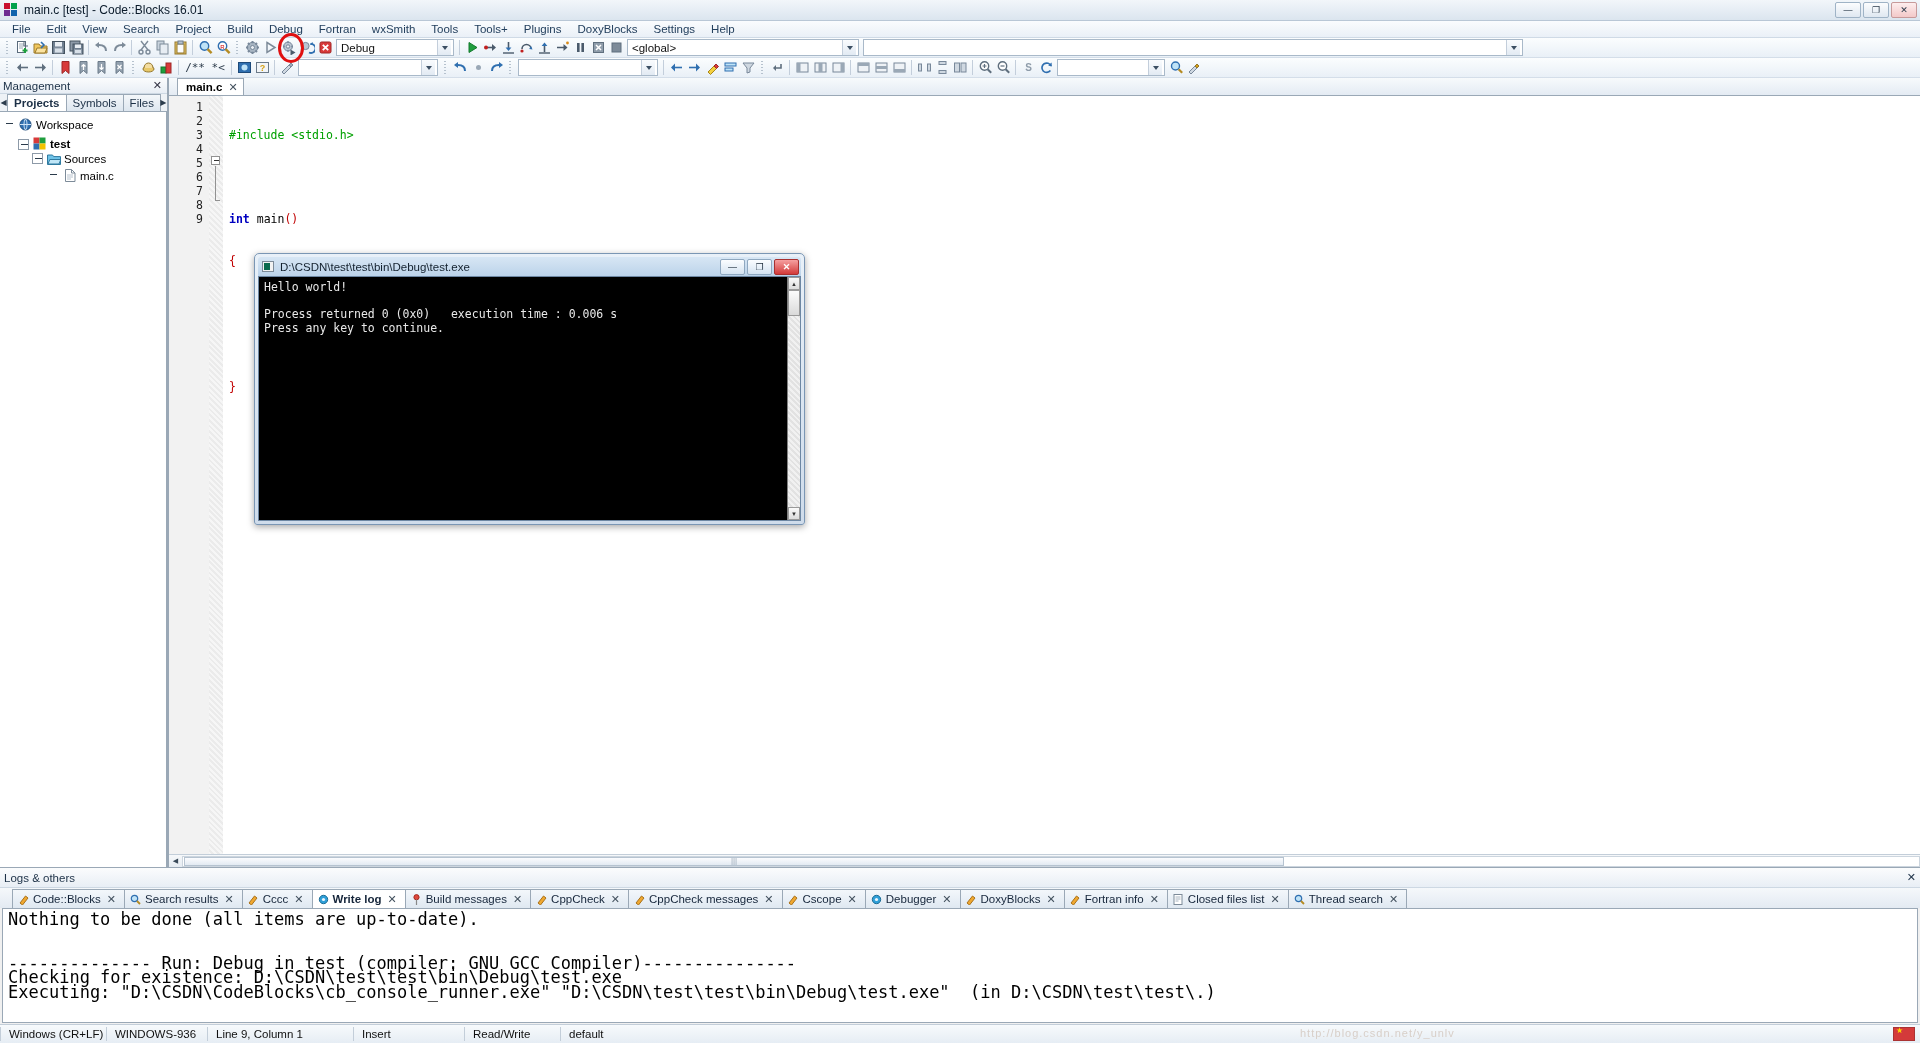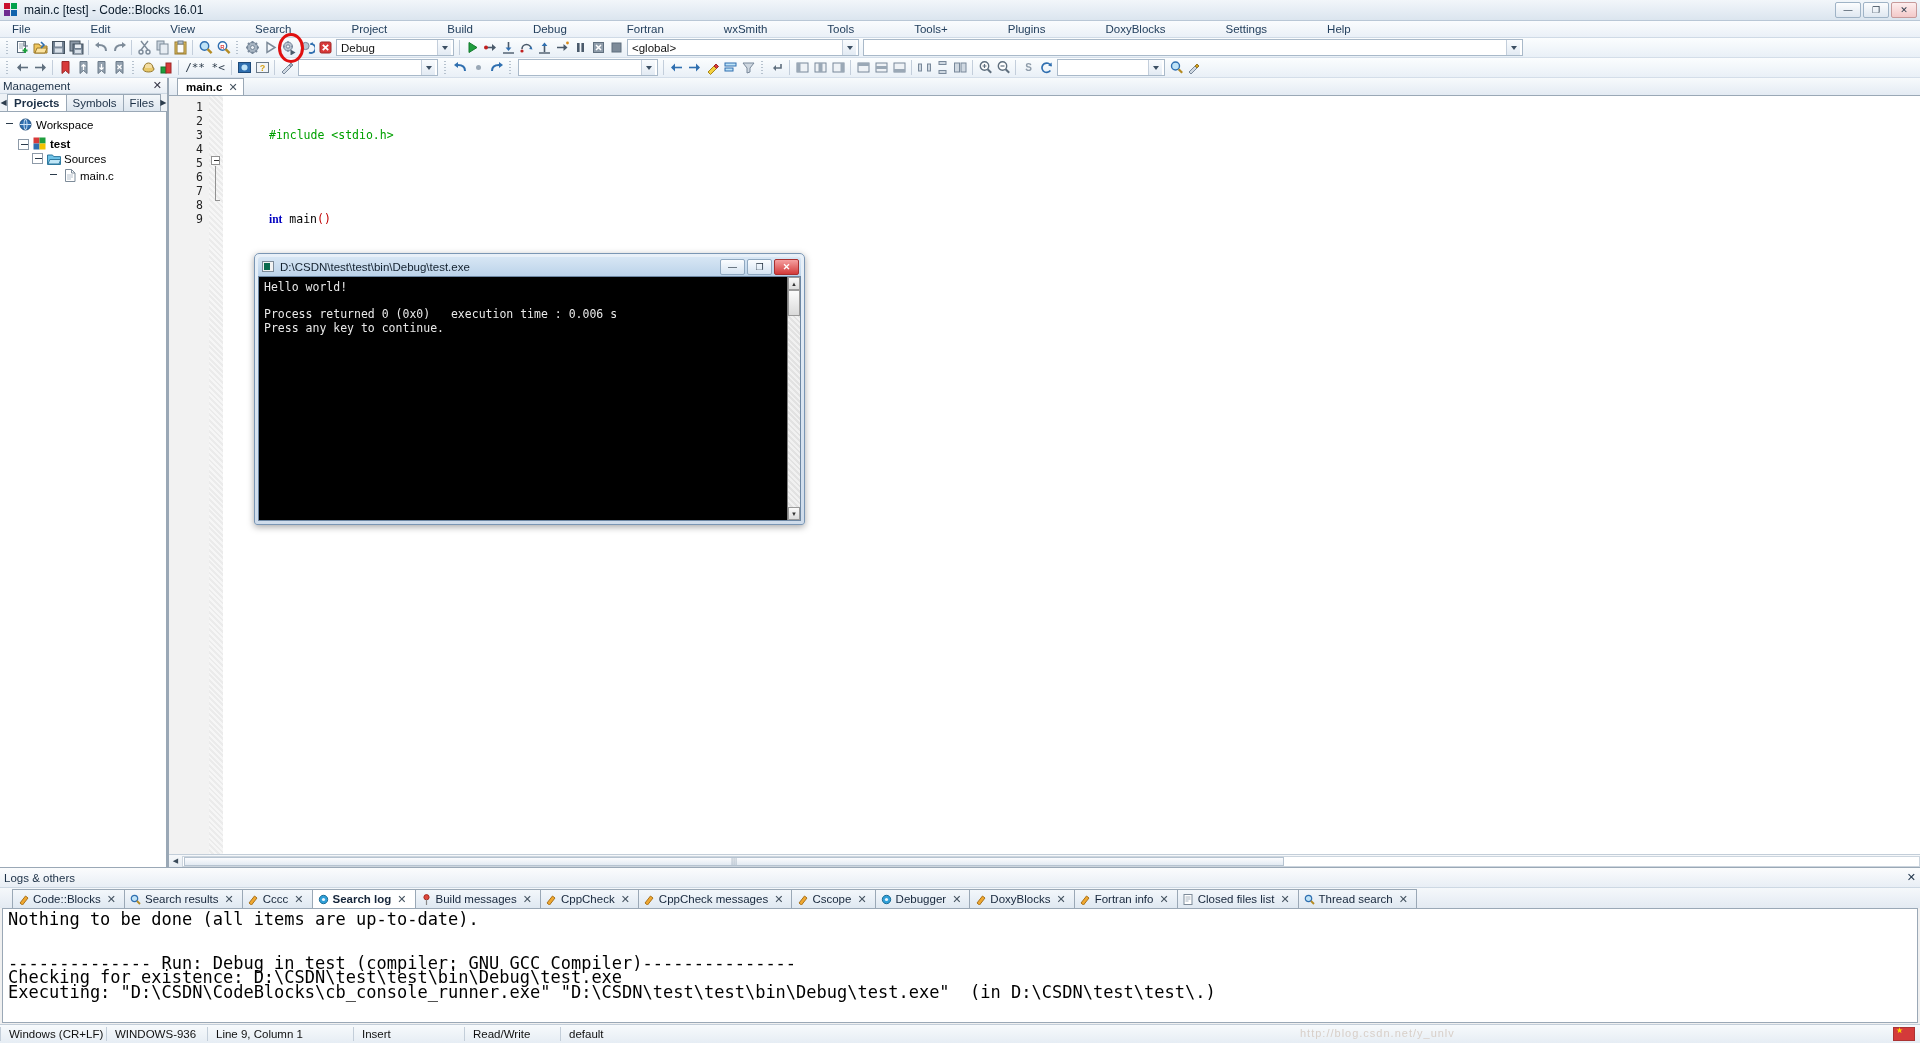--- a/index.html
+++ b/index.html
@@ -32,21 +32,21 @@
     background:linear-gradient(#fcfdfe,#dfe8f1);
     display:flex; align-items:center; justify-content:center;
     font-size:9px; color:#2b3b4b; line-height:1;
   }
   .win-btn.close { background:linear-gradient(#fdeeee,#f3c9c9); border-color:#c79a9a; }
 
   
   .menubar {
     height:17px; flex:0 0 17px; display:flex; align-items:center;
     background:linear-gradient(#fafcfe,#eaf0f7);
-    border-bottom:1px solid #cfdae6; padding-left:4px;gap:44px;
+    border-bottom:1px solid #cfdae6; padding-left:4px;
   }
   .menu-item { padding:0 8px; font-size:11.5px; color:#24405e; line-height:16px; cursor:default; }
 
   
   .toolbar {
     height:20px; flex:0 0 20px; display:flex; align-items:center;
     background:linear-gradient(#fbfdfe,#e9f0f7);
     border-bottom:1px solid #d4dee9; padding-left:2px; gap:0px;
   }
   .grip { width:7px; height:16px; margin:0 2px; position:relative; flex:0 0 7px; }
@@ -146,24 +146,24 @@
     padding-top:4px; position:relative;
   }
   .fold-box { position:absolute; left:2px; width:9px; height:9px; border:1px solid #919191;
               background:#fff; }
   .fold-box::before { content:""; position:absolute; left:2px; top:3px; width:5px; height:1px; background:#333; }
   .fold-line { position:absolute; left:6px; width:1px; background:#919191; }
   .fold-end { position:absolute; left:6px; width:5px; height:1px; background:#919191; }
   .code {
     flex:1 1 auto; padding-top:4px; padding-left:6px;
     font-family:"DejaVu Sans Mono", monospace; font-size:11.5px; line-height:14px;
-    white-space:pre; color:#000;margin-left:40px;
+    white-space:pre; color:#000;
   }
   .k-pre { color:#00a000; }      
-  .k-kw  { color:#0000c0; font-weight:bold;font-family:Liberation Serif, serif; }  
+  .k-kw  { color:#0000c0; font-weight:bold; }  
   .k-str { color:#0000ff; }      
   .k-num { color:#f000f0; }      
   .k-op  { color:#c00000; }
 
   .hscroll-strip {
     height:13px; flex:0 0 13px; background:linear-gradient(#f6f8fa,#e6ecf2);
     border-top:1px solid #c3ced9; display:flex; align-items:center;
   }
   .hs-arrow { width:13px; height:12px; display:flex; align-items:center; justify-content:center;
               font-size:7px; color:#3a4a59; }
@@ -875,21 +875,21 @@
         <span>Cccc</span>
         <span class="x">✕</span>
       </div>
       <div class="ltab active">
         <span class="ltab-ico">
             <svg width="11" height="11" viewBox="0 0 11 11">
               <circle cx="5.5" cy="5.5" r="4.2" fill="#2f9fd8" stroke="#1d6d96"></circle>
               <circle cx="5.5" cy="5.5" r="1.6" fill="#eaf6fc"></circle>
             </svg>
           </span>
-        <span>Search log</span>
+        <span>Write log</span>
         <span class="x">✕</span>
       </div>
       <div class="ltab">
         <span class="ltab-ico">
             <svg width="11" height="11" viewBox="0 0 11 11">
               <circle cx="5.5" cy="3.2" r="2.6" fill="#e0483c" stroke="#a32c22"></circle>
               <path d="M5.5 5.6V11" stroke="#888" stroke-width="1.2"></path>
             </svg>
           </span>
         <span>Build messages</span>

